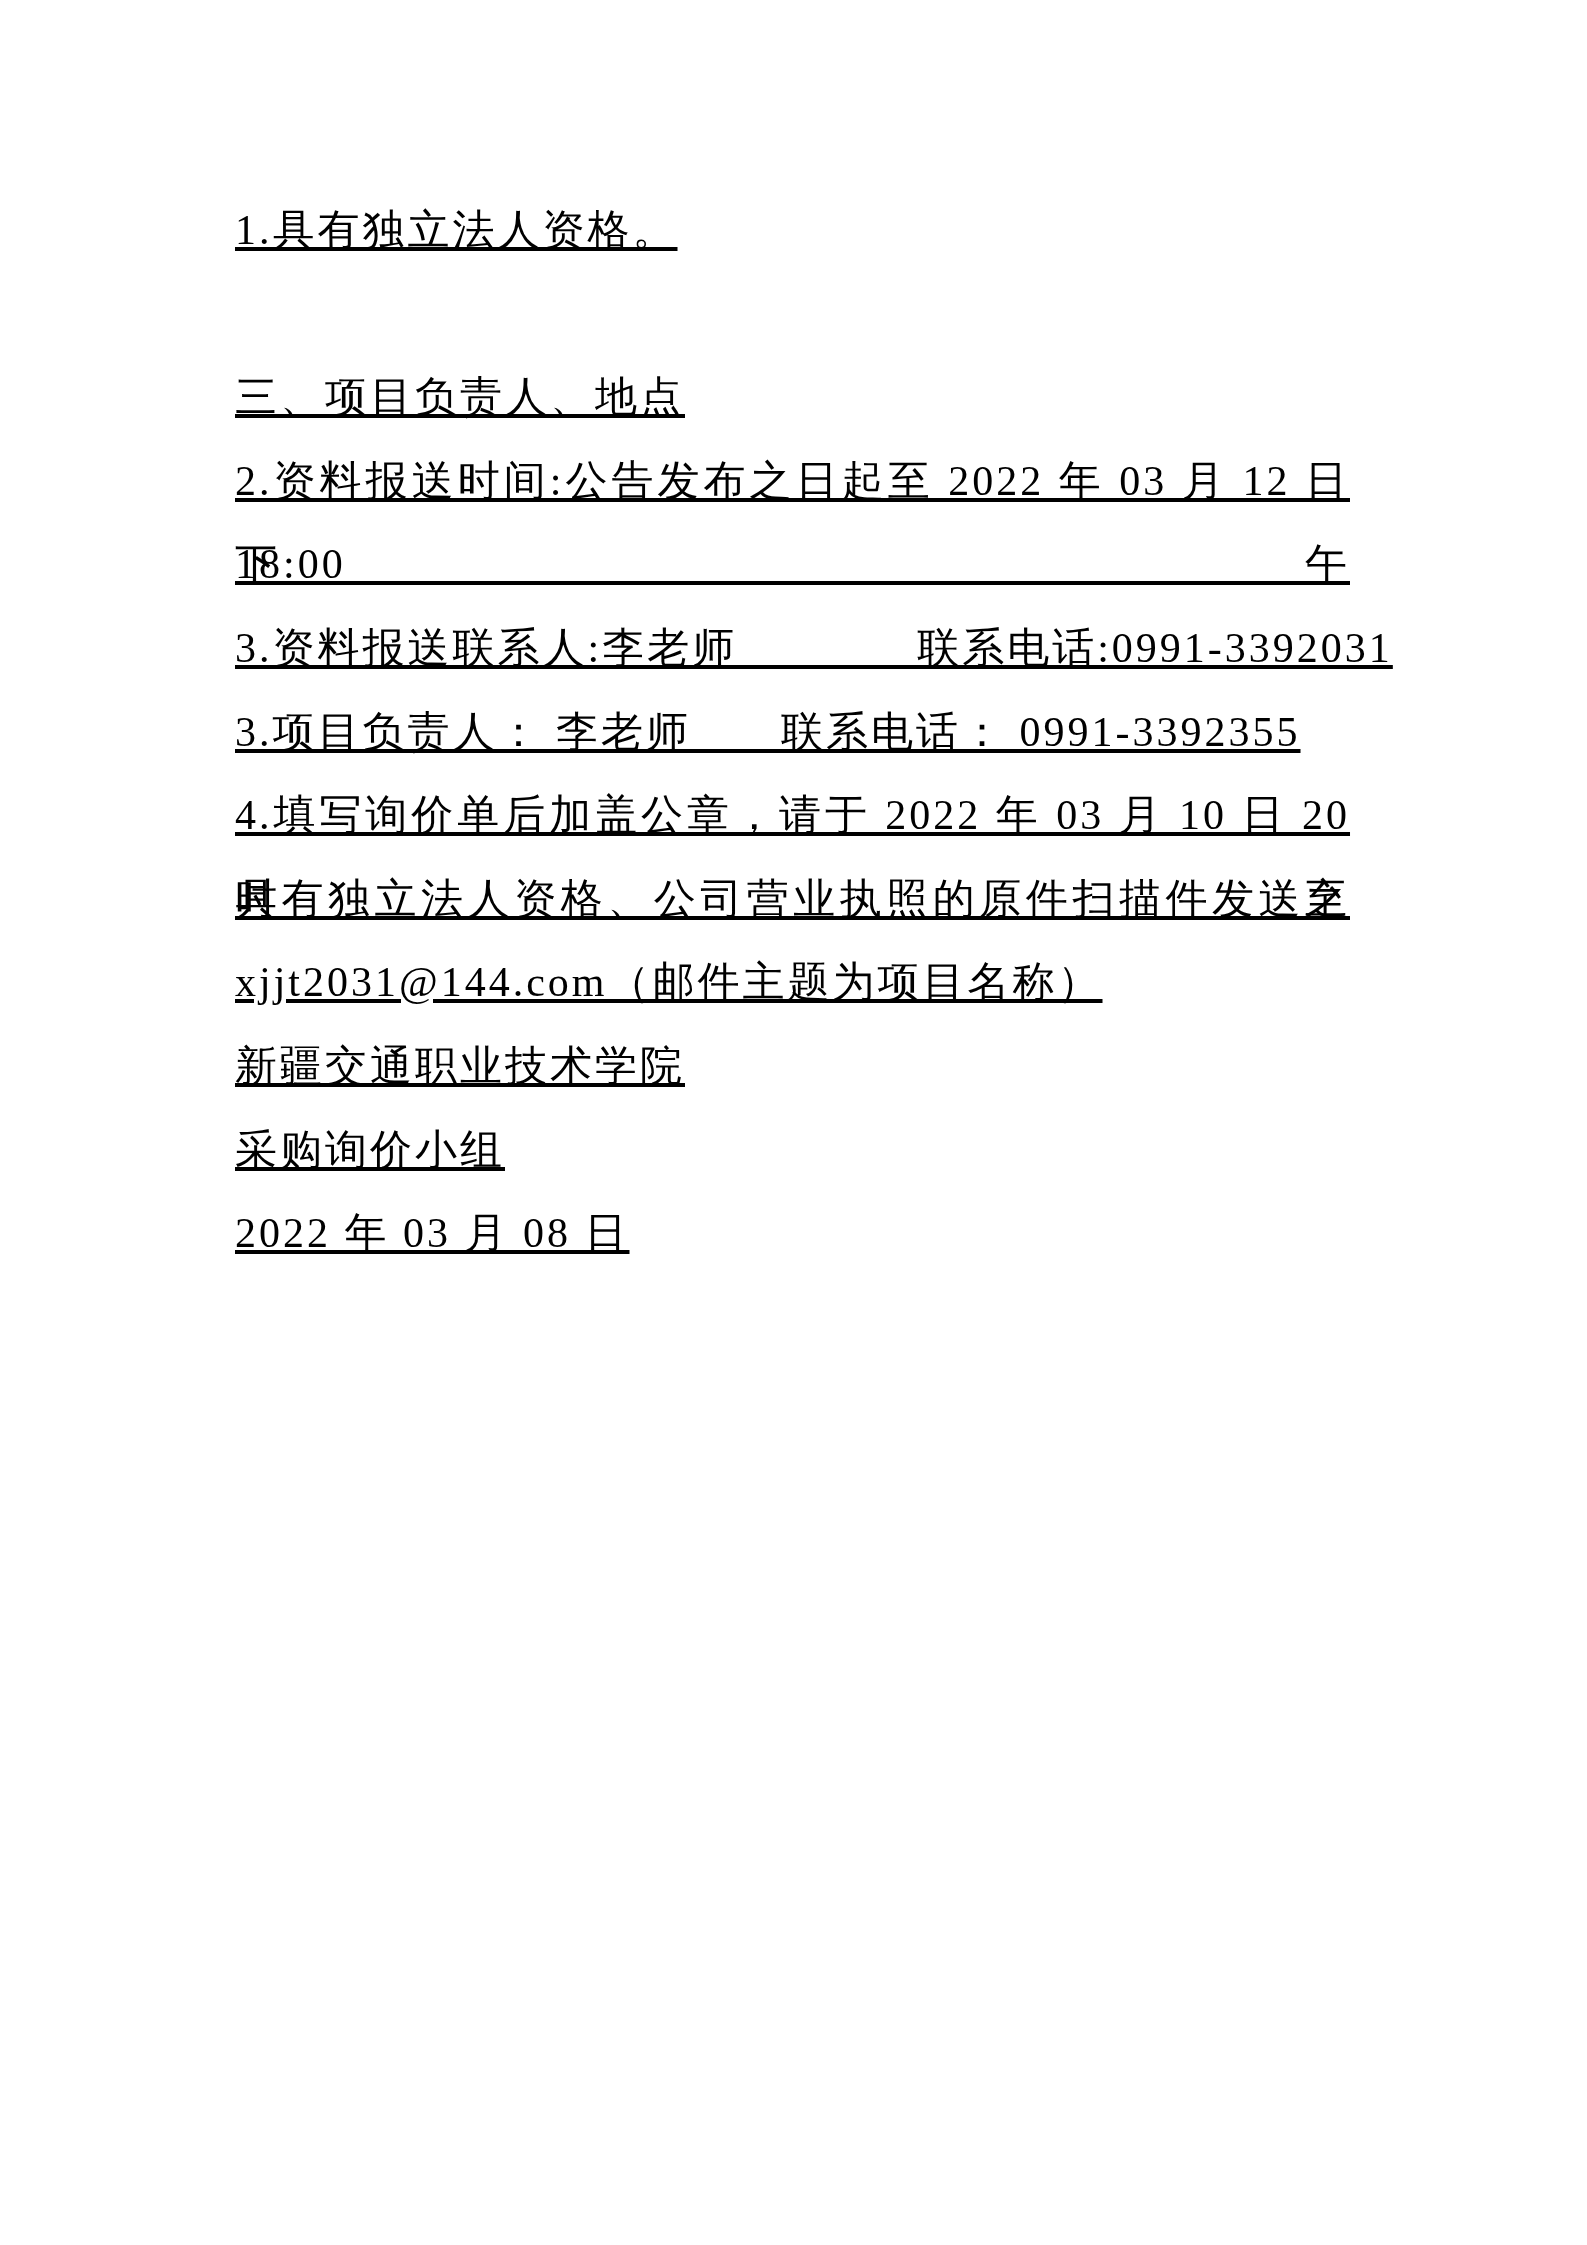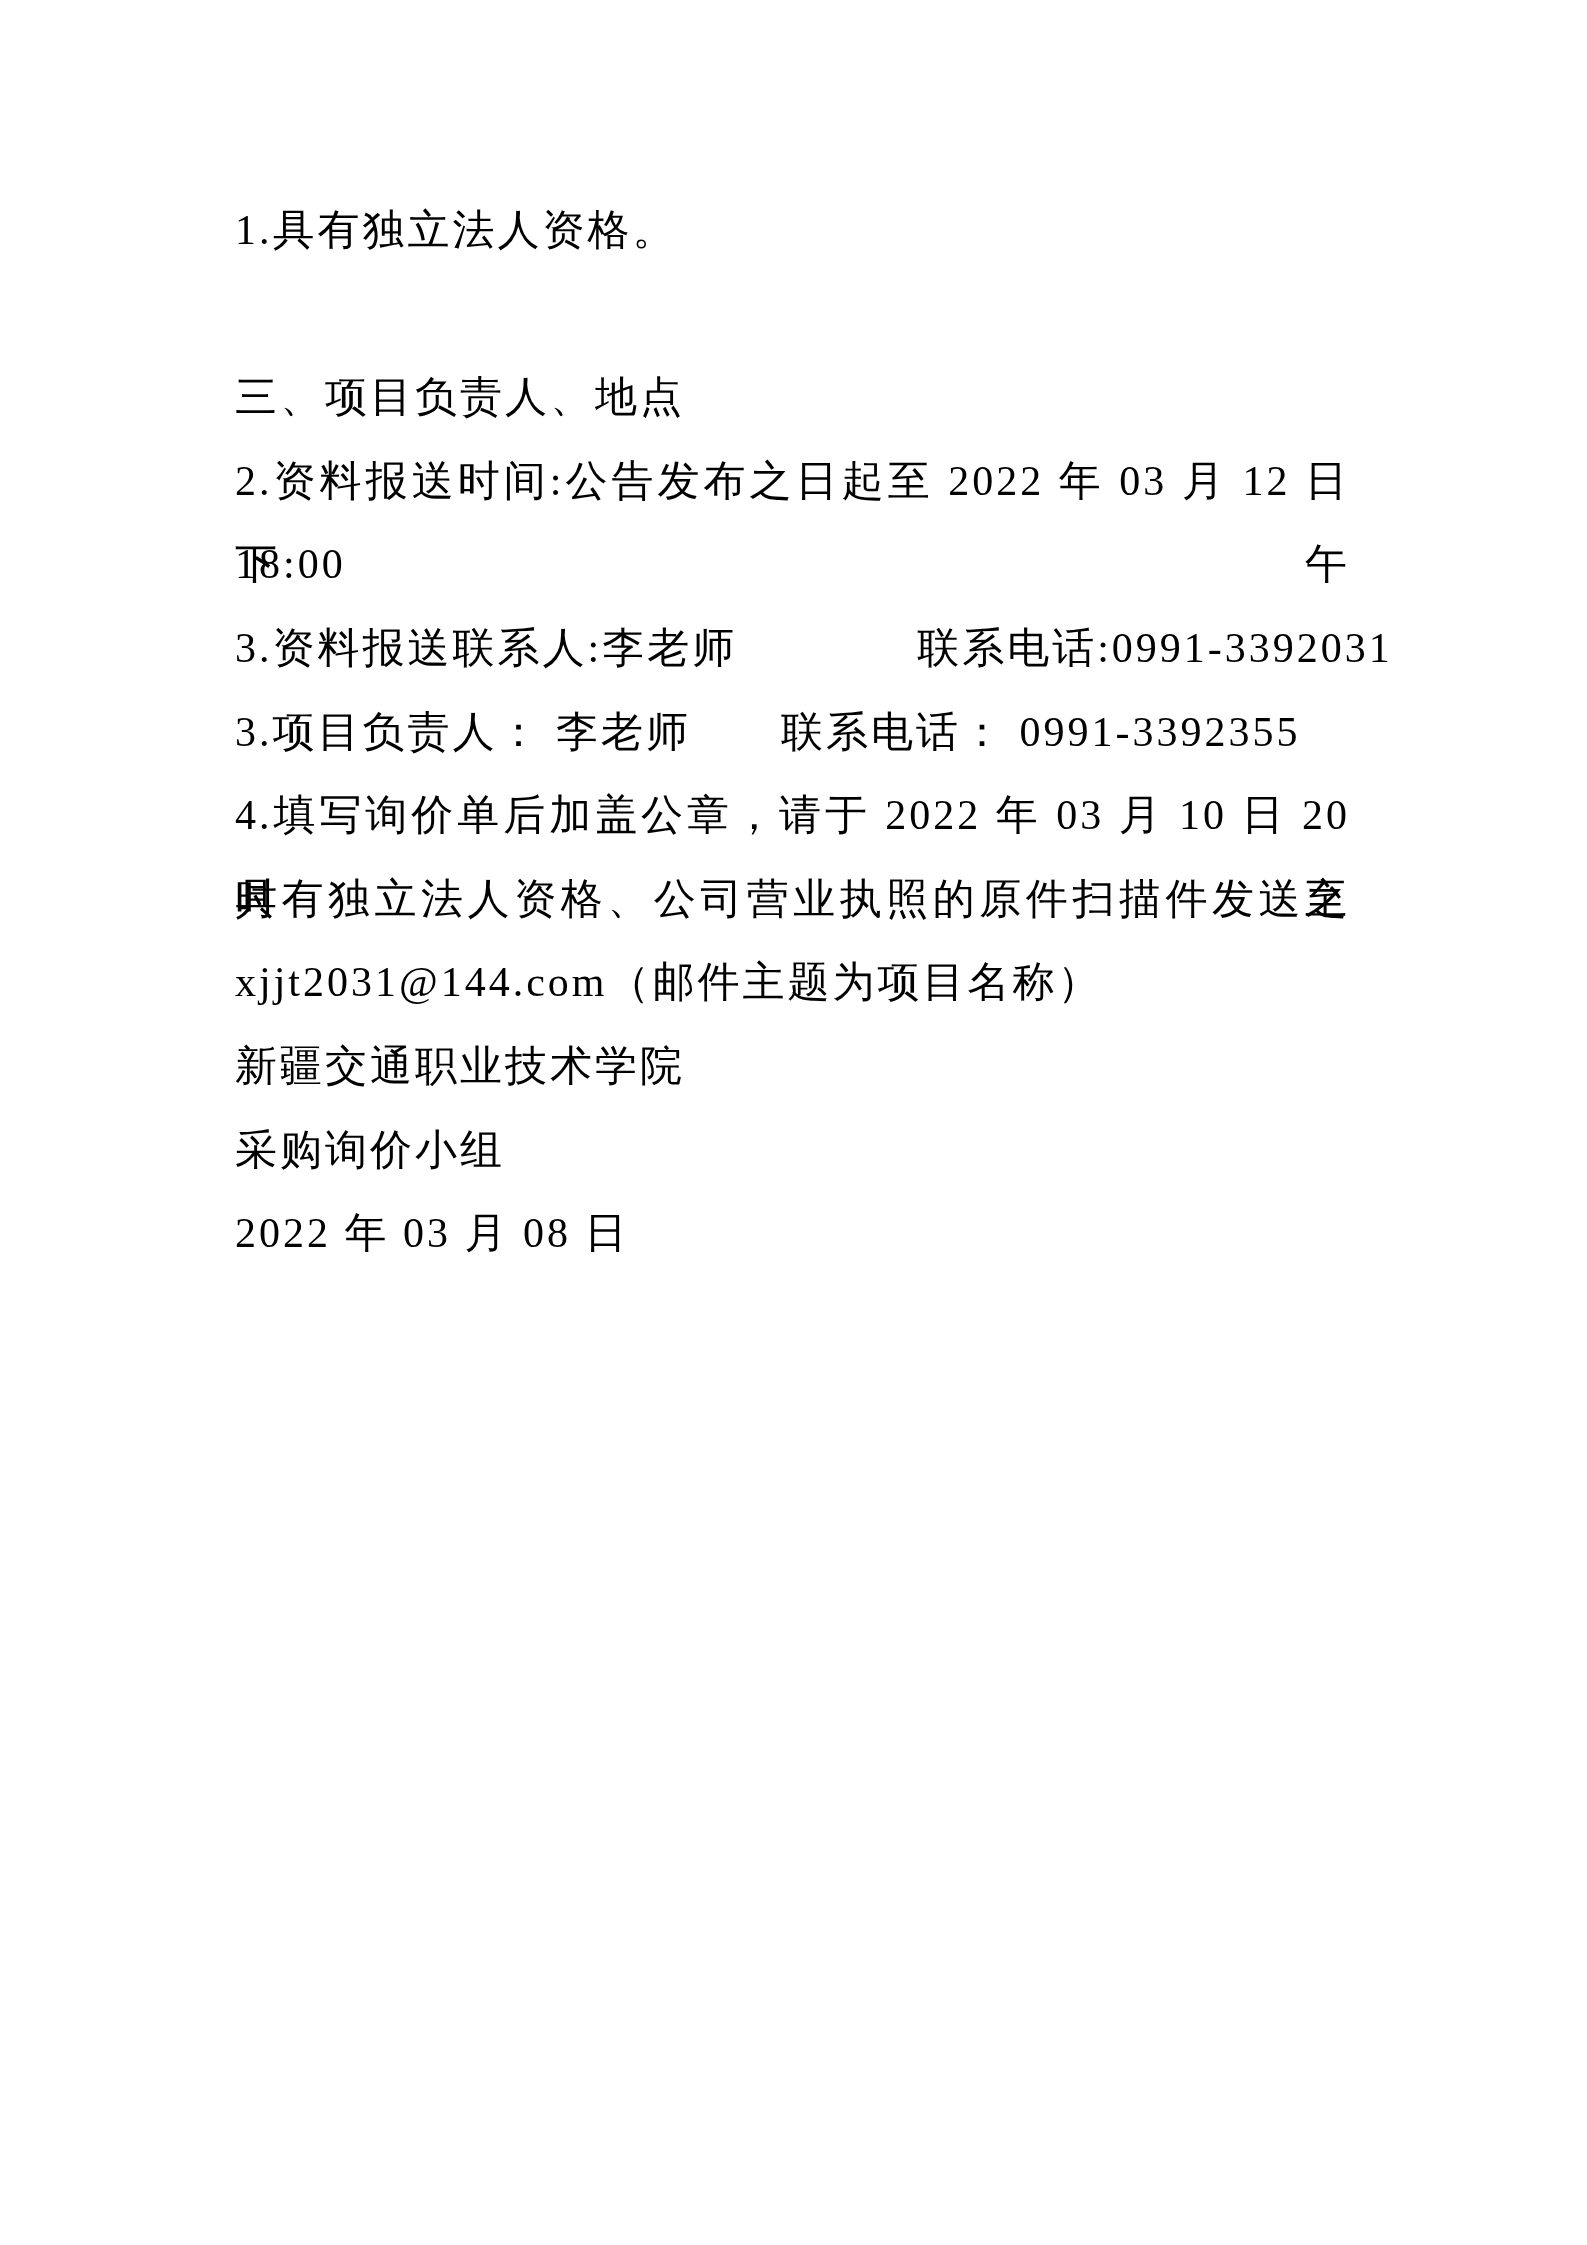--- a/index.html
+++ b/index.html
@@ -10,20 +10,21 @@
   .page {
     position: relative;
     width: 1587px;
     height: 2245px;
     background: #ffffff;
     color: #000000;
     font-family: "Liberation Serif", "DejaVu Serif", serif;
     box-sizing: border-box;
     padding: 189px 237px 0 235px;
     overflow: hidden;
+    text-decoration: underline;
   }
   .line {
     height: 83.6px;
     line-height: 83.6px;
     font-size: 42px;
     letter-spacing: 3px;
     white-space: normal;
     font-weight: 400;
   }
   .pre {

